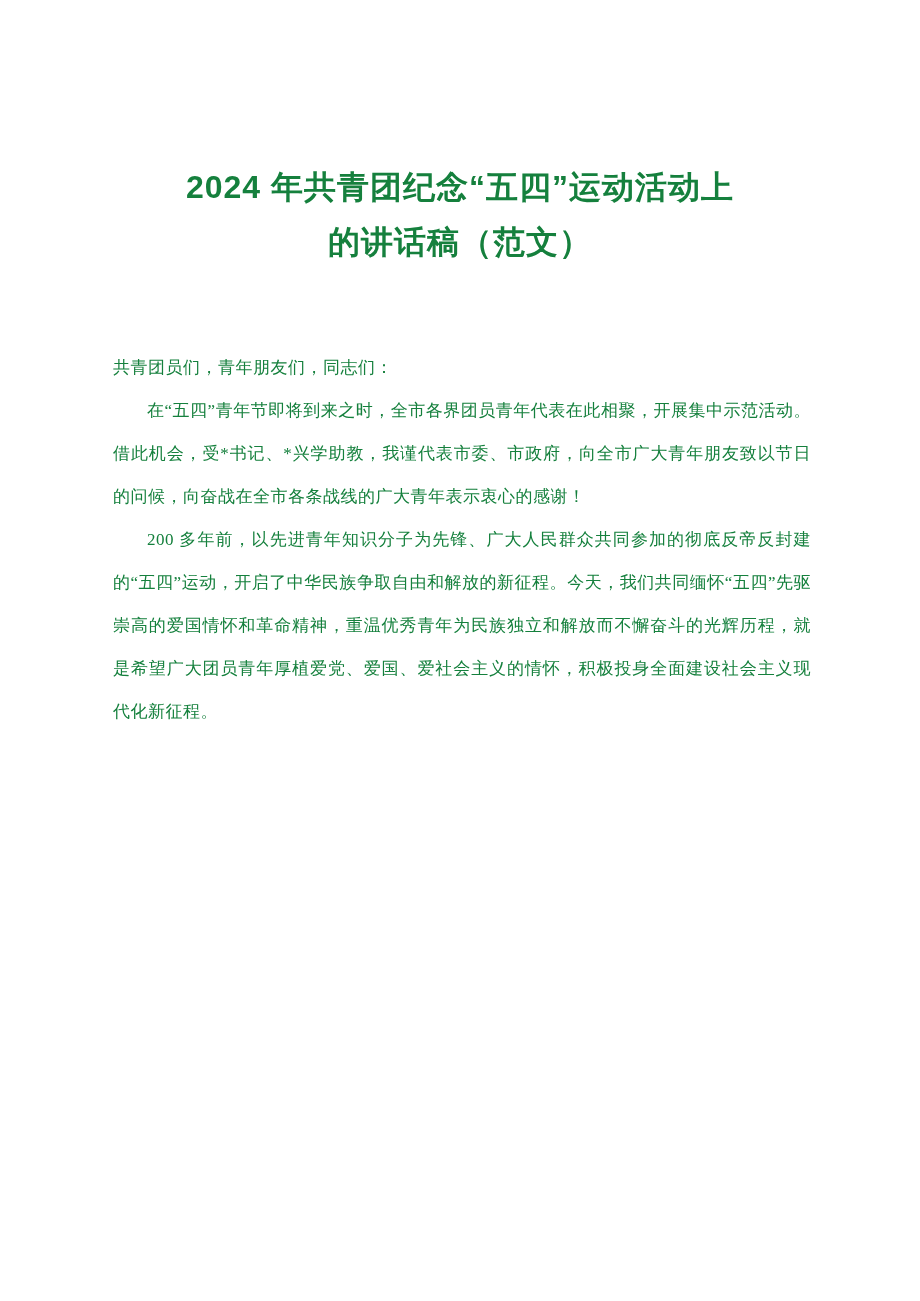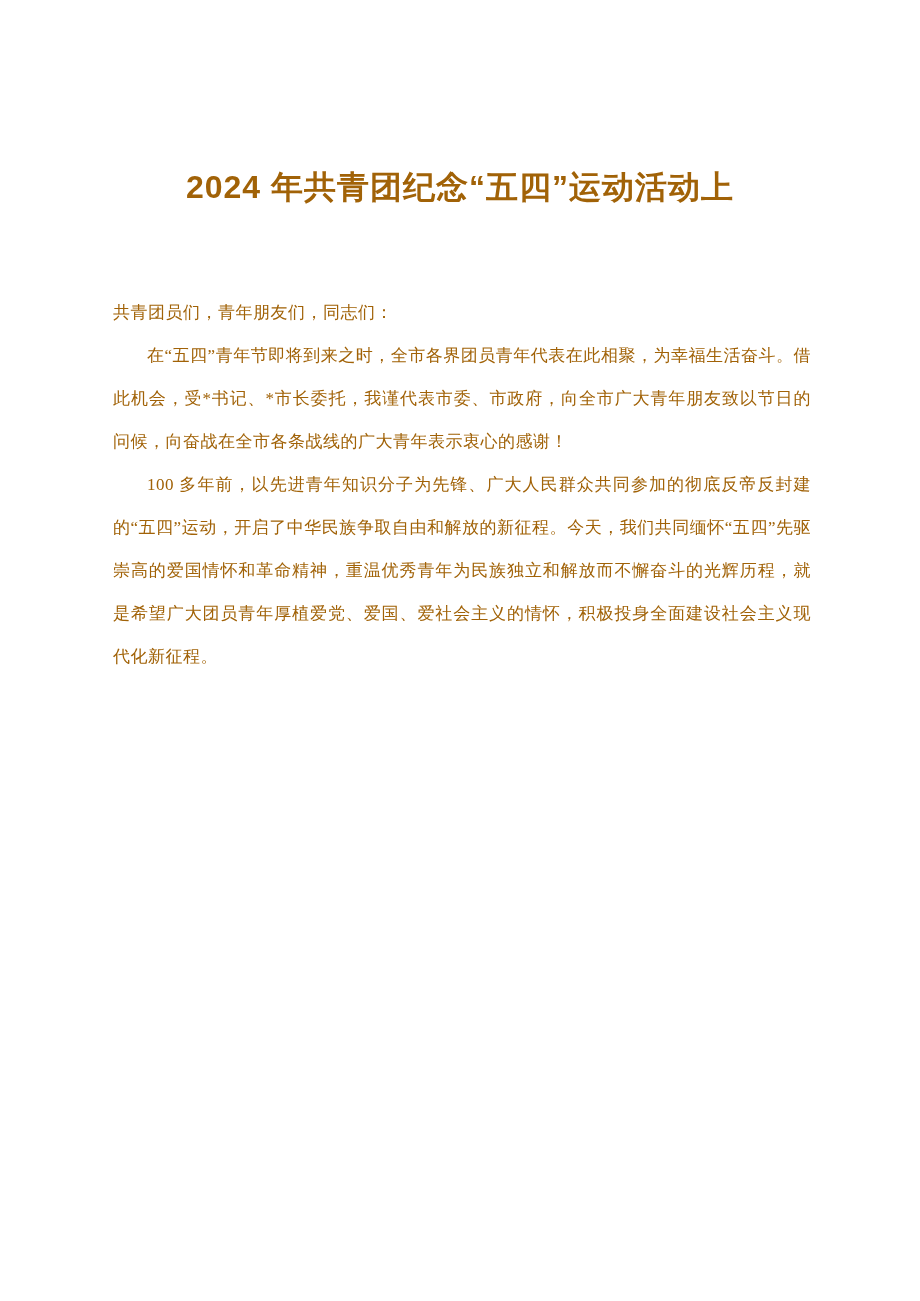--- a/index.html
+++ b/index.html
@@ -5,21 +5,21 @@
   html, body {
     margin: 0;
     padding: 0;
     background: #ffffff;
   }
   .page {
     position: relative;
     width: 920px;
     height: 1301px;
     background: #ffffff;
-    color: #a16207;
+    color: #15803d;
     overflow: hidden;
   }
   .content {
     width: 698px;
     margin: 0 auto;
     padding-left: 4px; 
   }
   .doc-title {
     margin: 160px auto 0 auto;
     width: 698px;
@@ -49,20 +49,21 @@
   .doc-body p.indent {
     text-indent: 2em;
   }
 </style>
 </head>
 <body>
 
 <div class="page">
   <h1 class="doc-title">
     <span class="title-line">2024 年共青团纪念“五四”运动活动上</span>
+    <span class="title-line">的讲话稿（范文）</span>
   </h1>
 
   <div class="content doc-body">
     <p>共青团员们，青年朋友们，同志们：</p>
-    <p class="indent">在“五四”青年节即将到来之时，全市各界团员青年代表在此相聚，为幸福生活奋斗。借此机会，受*书记、*市长委托，我谨代表市委、市政府，向全市广大青年朋友致以节日的问候，向奋战在全市各条战线的广大青年表示衷心的感谢！</p>
-    <p class="indent">100 多年前，以先进青年知识分子为先锋、广大人民群众共同参加的彻底反帝反封建的“五四”运动，开启了中华民族争取自由和解放的新征程。今天，我们共同缅怀“五四”先驱崇高的爱国情怀和革命精神，重温优秀青年为民族独立和解放而不懈奋斗的光辉历程，就是希望广大团员青年厚植爱党、爱国、爱社会主义的情怀，积极投身全面建设社会主义现代化新征程。</p>
+    <p class="indent">在“五四”青年节即将到来之时，全市各界团员青年代表在此相聚，开展集中示范活动。借此机会，受*书记、*兴学助教，我谨代表市委、市政府，向全市广大青年朋友致以节日的问候，向奋战在全市各条战线的广大青年表示衷心的感谢！</p>
+    <p class="indent">200 多年前，以先进青年知识分子为先锋、广大人民群众共同参加的彻底反帝反封建的“五四”运动，开启了中华民族争取自由和解放的新征程。今天，我们共同缅怀“五四”先驱崇高的爱国情怀和革命精神，重温优秀青年为民族独立和解放而不懈奋斗的光辉历程，就是希望广大团员青年厚植爱党、爱国、爱社会主义的情怀，积极投身全面建设社会主义现代化新征程。</p>
   </div>
 </div>
 
 </body></html>

